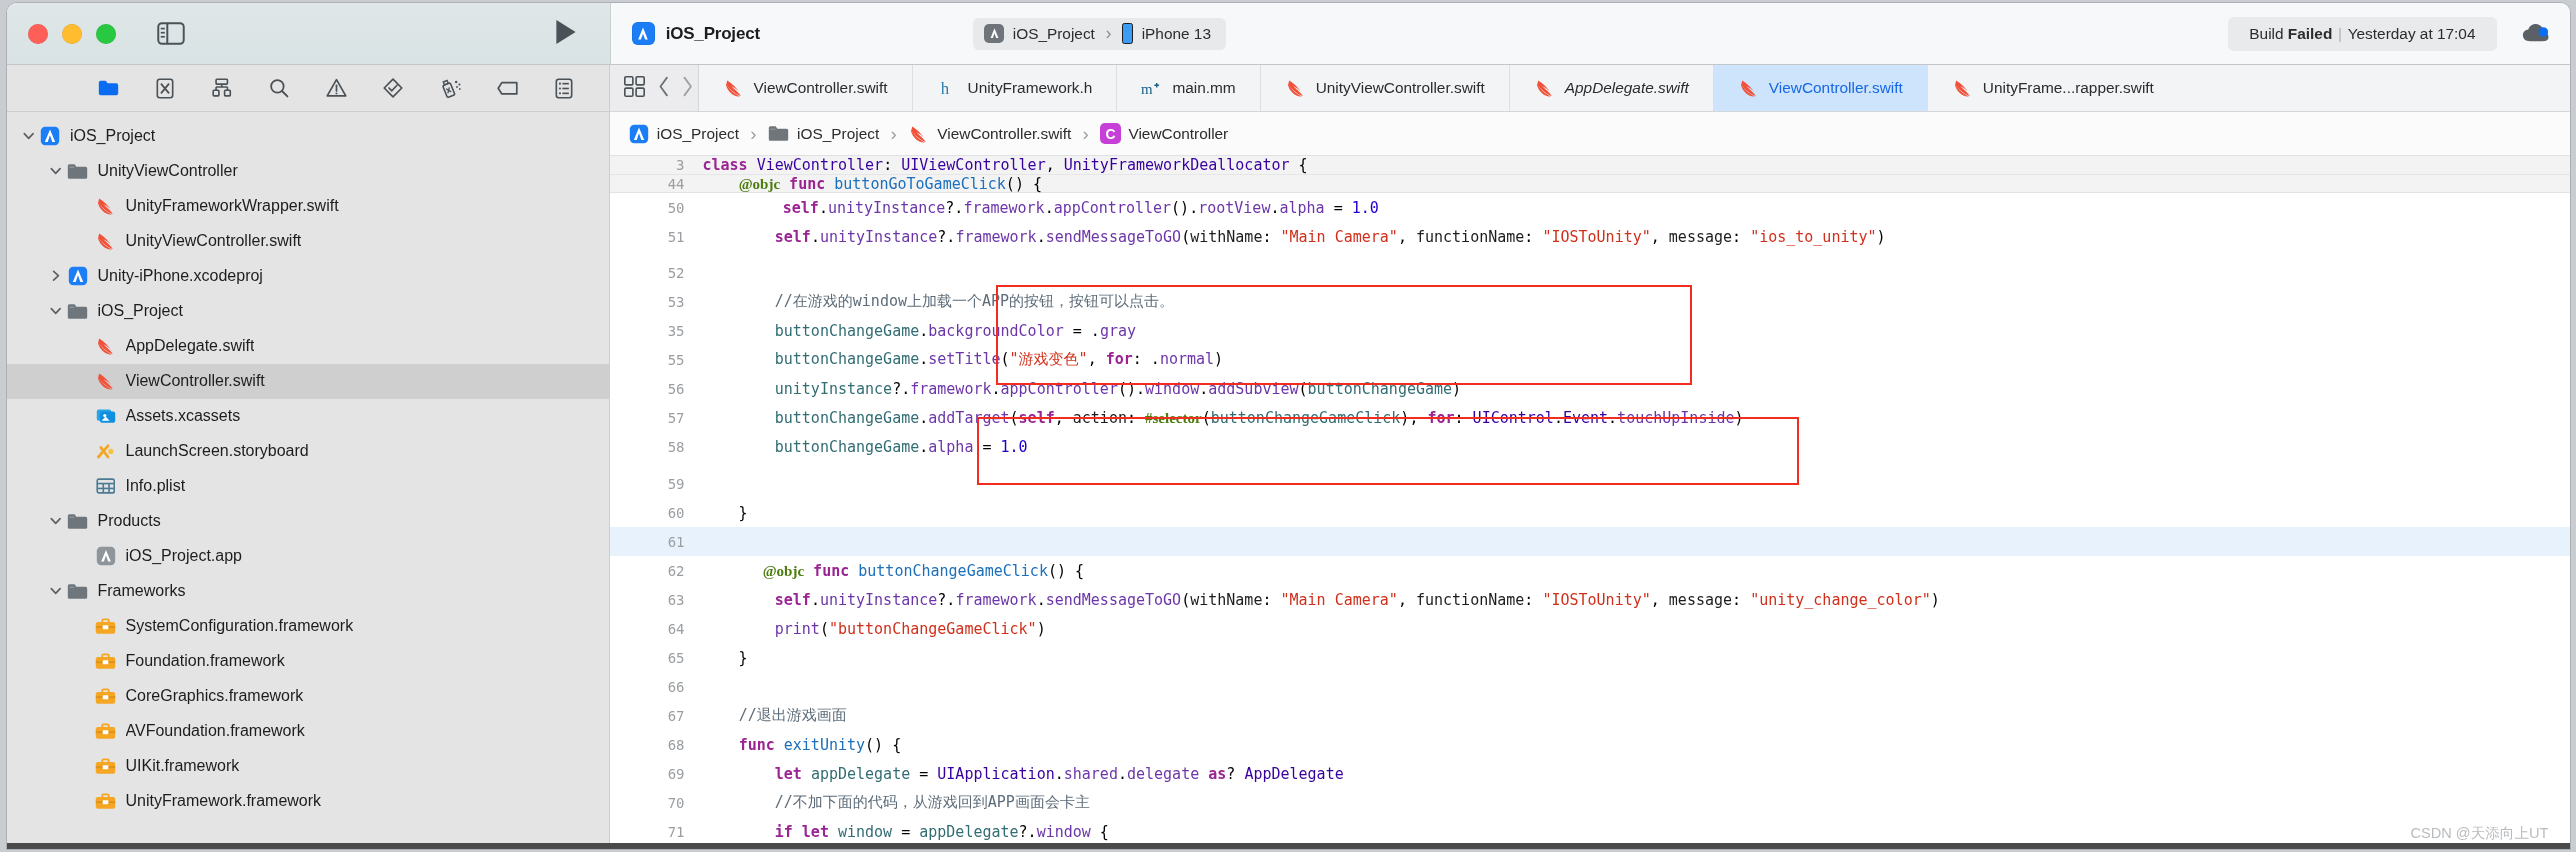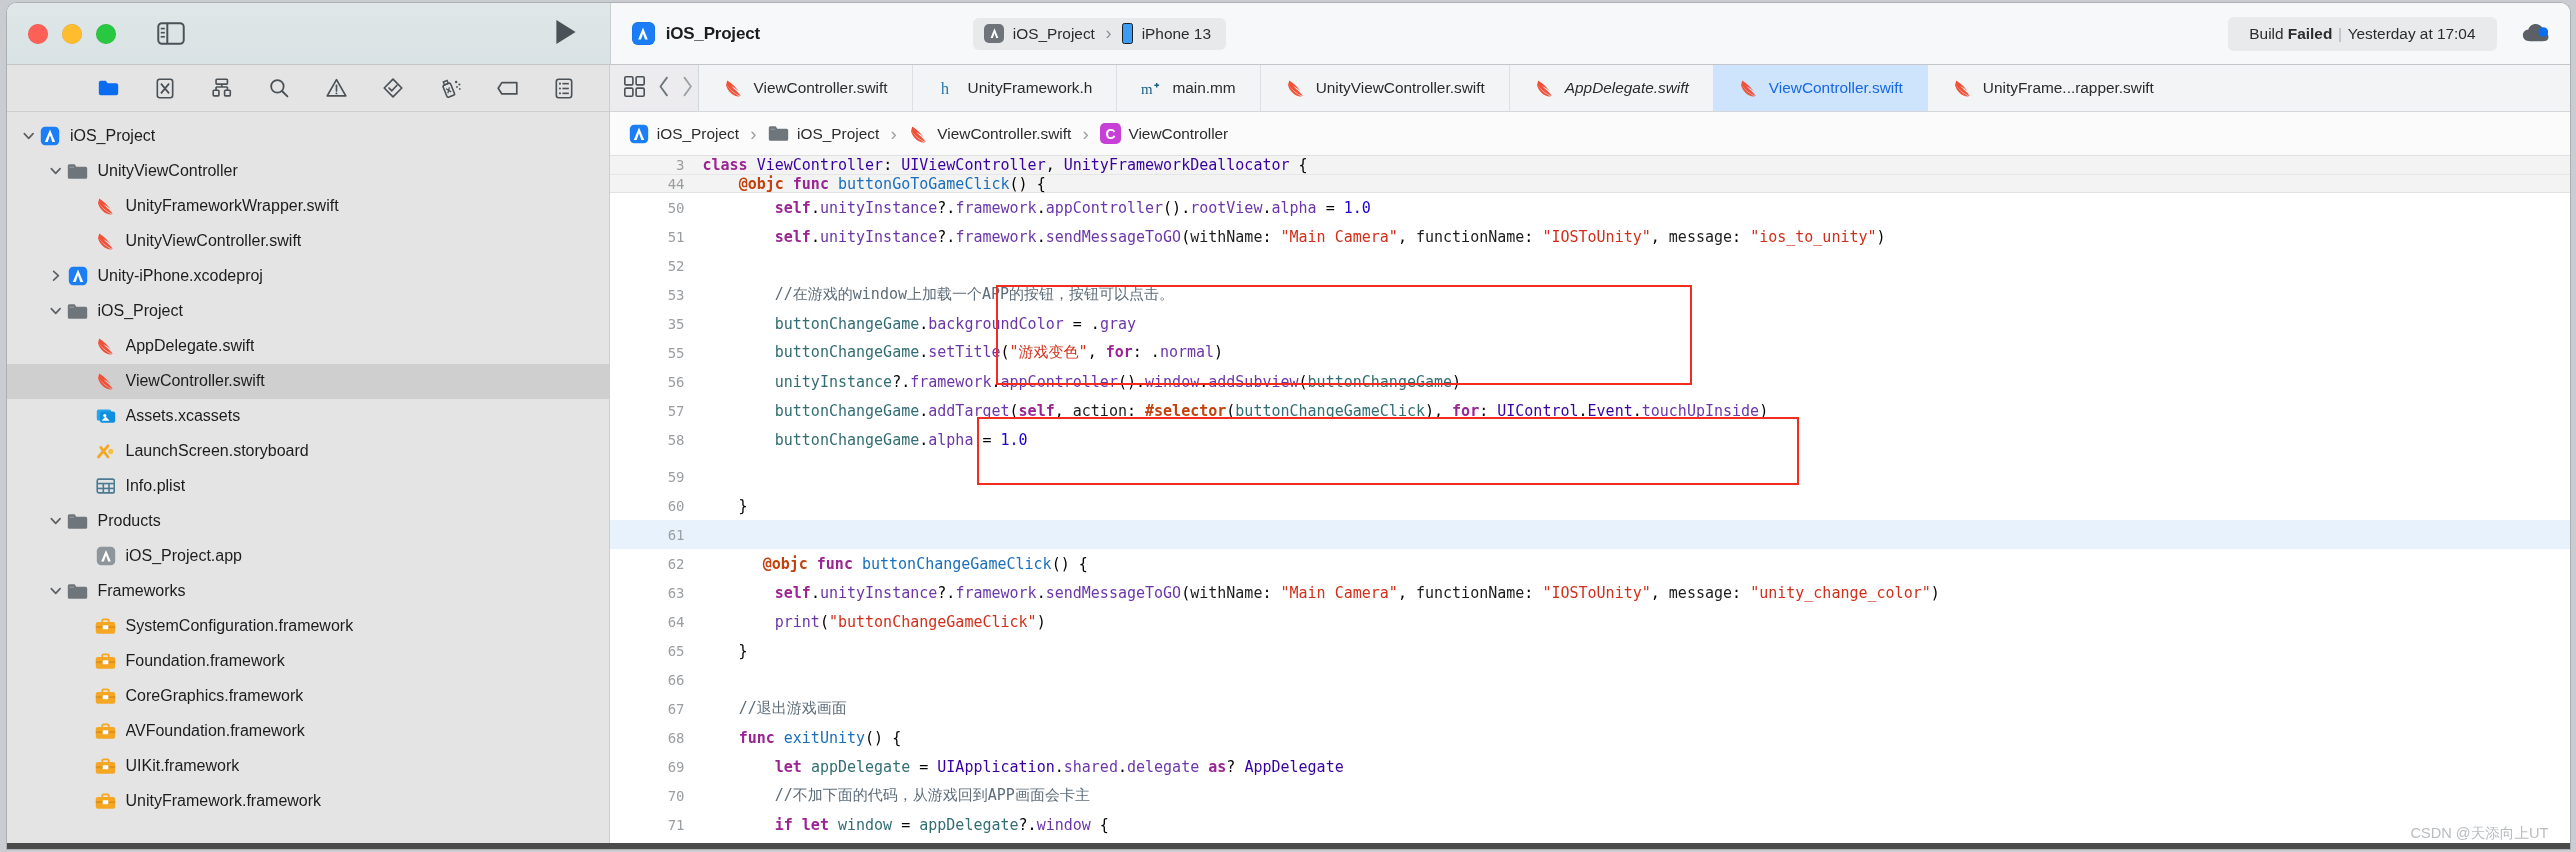--- a/index.html
+++ b/index.html
@@ -208,21 +208,21 @@
   
   .k   { color: #9b2393; font-weight: bold; }  
   .ty  { color: #3900a0; }                     
   .id  { color: #326d74; }                     
   .mth { color: #6c36a9; }                     
   .fnd { color: #1b6fbb; }                     
   .str { color: #d12f1b; }                     
   .cm  { color: #5d6c79; }                     
   .num { color: #1c00cf; }                     
   .pl  { color: #1d1d1f; }                     
-  .attr{ color: #c2410c; font-weight: bold; }
+  .attr{ color: #4d7c0f; font-weight: bold; font-family: Liberation Serif, serif; }
 
   .redbox {
     position: absolute;
     border: 2px solid #f22c1e;
     pointer-events: none; z-index: 9;
   }
 
   .watermark {
     position: absolute; right: 21px; bottom: 6.5px;
     font-size: 14.6px; color: #b9bcbf;
@@ -748,23 +748,23 @@
           </span>
           <span class="bc-sep">›</span>
           <span class="bc-item">
             <span class="c-badge">C</span>
             <span>ViewController</span>
           </span>
         </div>
 
       <div class="code-area">
         <div id="codelines" style="position: absolute; left: 0px; right: 0px; top: 37px;">
-            <div class="cline" style="height: 29px; font-size: 15px;"><span class="gut">50</span><span class="ctext">        <span class="k">self</span>.<span class="mth">unityInstance</span>?.<span class="mth">framework</span>.<span class="mth">appController</span>().<span class="mth">rootView</span>.<span class="mth">alpha</span> = <span class="num">1.0</span></span></div>
+            <div class="cline" style="height: 29px; font-size: 15px; gap: 8px;"><span class="gut">50</span><span class="ctext">        <span class="k">self</span>.<span class="mth">unityInstance</span>?.<span class="mth">framework</span>.<span class="mth">appController</span>().<span class="mth">rootView</span>.<span class="mth">alpha</span> = <span class="num">1.0</span></span></div>
             <div class="cline" style="height: 29px; font-size: 15px;"><span class="gut">51</span><span class="ctext">        <span class="k">self</span>.<span class="mth">unityInstance</span>?.<span class="mth">framework</span>.<span class="mth">sendMessageToGO</span>(<span class="pl">withName</span>: <span class="str">"Main Camera"</span>, <span class="pl">functionName</span>: <span class="str">"IOSToUnity"</span>, <span class="pl">message</span>: <span class="str">"ios_to_unity"</span>)</span></div>
-            <div class="cline" style="height: 29px; font-size: 15px;"><span class="gut">52</span><span class="ctext"></span></div>
+            <div class="cline" style="height: 29px; font-size: 15px; margin-top: 7px;"><span class="gut">52</span><span class="ctext"></span></div>
             <div class="cline" style="height: 29px; font-size: 15px;"><span class="gut">53</span><span class="ctext">        <span class="cm">//在游戏的window上加载一个APP的按钮，按钮可以点击。</span></span></div>
             <div class="cline" style="height: 29px; font-size: 15px;"><span class="gut">35</span><span class="ctext">        <span class="id">buttonChangeGame</span>.<span class="mth">backgroundColor</span> = .<span class="mth">gray</span></span></div>
             <div class="cline" style="height: 29px; font-size: 15px;"><span class="gut">55</span><span class="ctext">        <span class="id">buttonChangeGame</span>.<span class="mth">setTitle</span>(<span class="str">"游戏变色"</span>, <span class="k">for</span>: .<span class="mth">normal</span>)</span></div>
             <div class="cline" style="height: 29px; font-size: 15px; justify-content: center;"><span class="gut">56</span><span class="ctext">        <span class="id">unityInstance</span>?.<span class="mth">framework</span>.<span class="mth">appController</span>().<span class="mth">window</span>.<span class="mth">addSubview</span>(<span class="id">buttonChangeGame</span>)</span></div>
             <div class="cline" style="height: 29px; font-size: 15px;"><span class="gut">57</span><span class="ctext">        <span class="id">buttonChangeGame</span>.<span class="mth">addTarget</span>(<span class="k">self</span>, <span class="pl">action</span>: <span class="attr">#selector</span>(<span class="id">buttonChangeGameClick</span>), <span class="k">for</span>: <span class="ty">UIControl</span>.<span class="ty">Event</span>.<span class="mth">touchUpInside</span>)</span></div>
             <div class="cline" style="height: 29px; font-size: 15px;"><span class="gut">58</span><span class="ctext">        <span class="id">buttonChangeGame</span>.<span class="mth">alpha</span> = <span class="num">1.0</span></span></div>
             <div class="cline" style="height: 29px; font-size: 15px; margin-top: 8px;"><span class="gut">59</span><span class="ctext"></span></div>
             <div class="cline" style="height: 29px; font-size: 15px;"><span class="gut">60</span><span class="ctext">    }</span></div>
             <div class="cline hl-line" style="height: 29px; font-size: 15px;"><span class="gut">61</span><span class="ctext"></span></div>
             <div class="cline" style="height: 29px; font-size: 15px; gap: 24px;"><span class="gut">62</span><span class="ctext">    <span class="attr">@objc</span> <span class="k">func</span> <span class="fnd">buttonChangeGameClick</span>() {</span></div>

